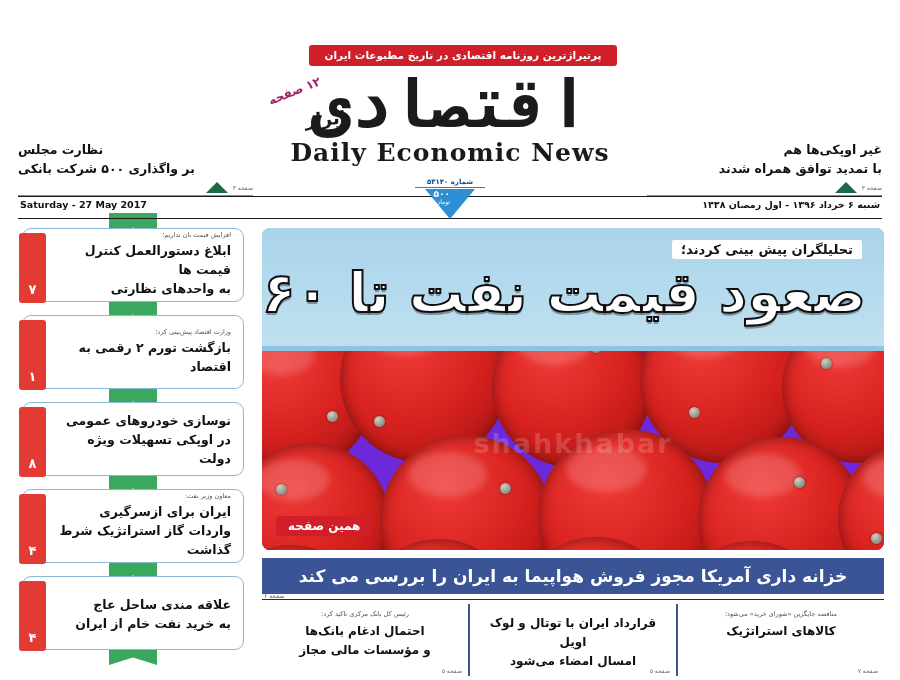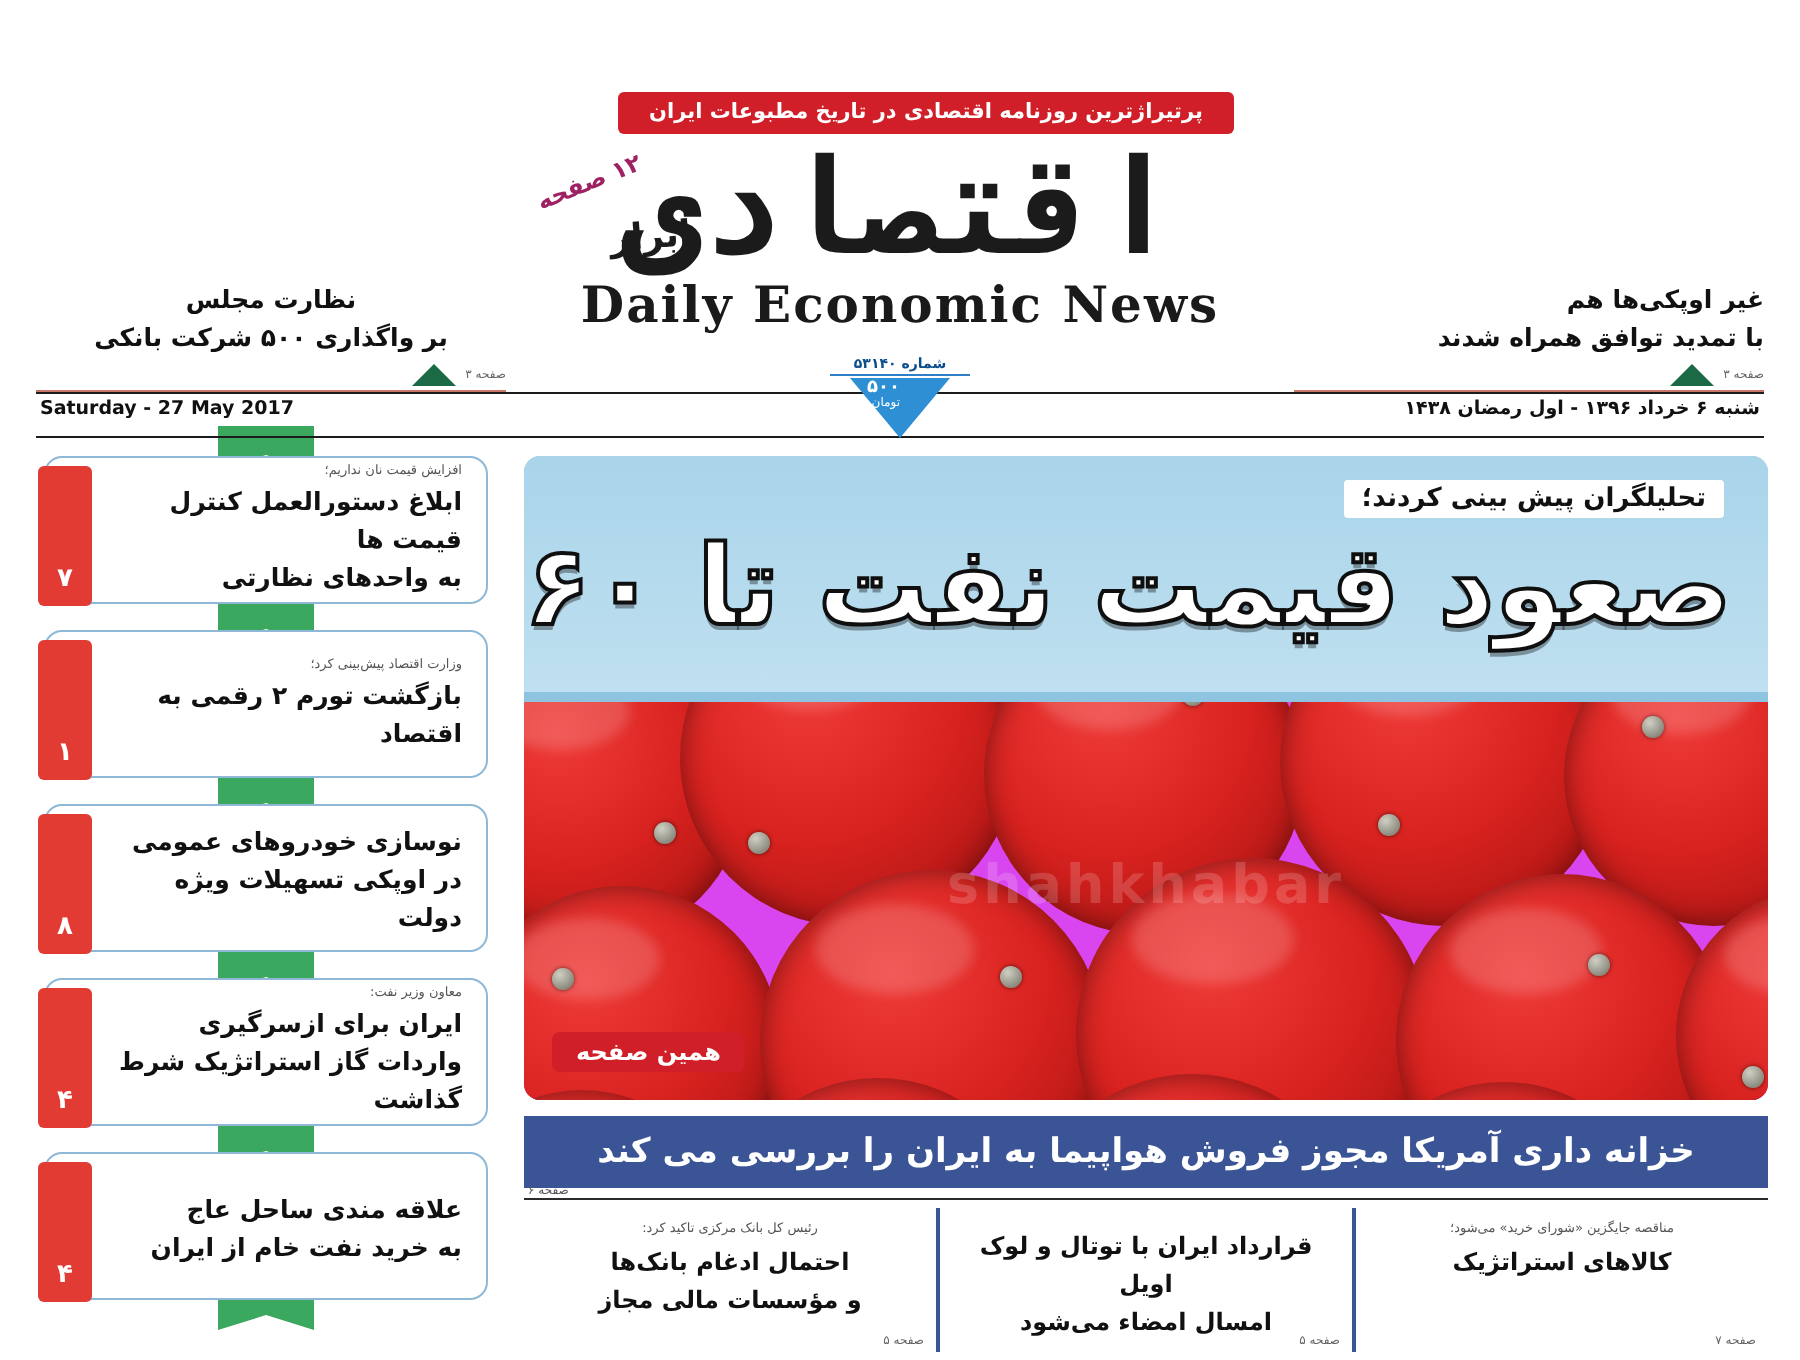--- a/index.html
+++ b/index.html
@@ -60,21 +60,21 @@
   }
   .issue-price{
     position:absolute;left:0;right:0;top:-29px;color:#fff;
     font-size:9px;font-weight:bold;line-height:1;
   }
   .issue-price small{display:block;font-size:6px;font-weight:normal;}
 
   
   .teaser{position:absolute;top:140px;width:235px;}
   .teaser.right{right:18px;text-align:right;}
-  .teaser.left{left:18px;text-align:center;}
+  .teaser.left{left:18px;text-align:left;}
   .teaser .tline{font-size:12.5px;font-weight:bold;color:#111;line-height:1.55;}
   .teaser .foot{display:flex;align-items:center;gap:5px;margin-top:3px;}
   .teaser.right .foot{justify-content:flex-start;}
   .teaser.left .foot{justify-content:flex-start;flex-direction:row;}
   .pg-ref{font-size:6px;color:#666;}
   .tri-green{
     width:0;height:0;border-left:11px solid transparent;
     border-right:11px solid transparent;border-bottom:11px solid #1a6b45;
   }
   .rule-orange{height:2px;background:#c8766a;margin-top:2px;}
@@ -85,21 +85,21 @@
   .date-fa{position:absolute;right:20px;top:199px;font-size:9.5px;color:#111;font-weight:bold;}
   .date-en{position:absolute;left:20px;top:199px;font-size:9.5px;color:#111;font-weight:bold;direction:ltr;}
 
   
   .photo{
     position:absolute;left:262px;top:228px;width:622px;height:322px;
     border-radius:8px;overflow:hidden;background:#8fc4e0;
   }
   .sky{position:absolute;left:0;right:0;top:0;height:118px;
        background:linear-gradient(#a9d4ea,#bfe0f0);}
-  .barrels{position:absolute;left:0;right:0;top:92px;bottom:0;background:#d946ef;overflow:hidden;margin-top:31px;}
+  .barrels{position:absolute;left:0;right:0;top:92px;bottom:0;background:#6d28d9;overflow:hidden;margin-top:31px;}
   .barrel{
     position:absolute;border-radius:50%;
     background:radial-gradient(circle at 38% 30%,#ef3b38 0%,#d8221f 48%,#9c110f 100%);
     box-shadow:inset 0 0 14px rgba(0,0,0,.45);
   }
   .barrel .cap{
     position:absolute;width:11px;height:11px;border-radius:50%;
     background:radial-gradient(circle at 35% 30%,#cfcfc4,#6f6f62);
     box-shadow:0 0 2px rgba(0,0,0,.6);
   }

